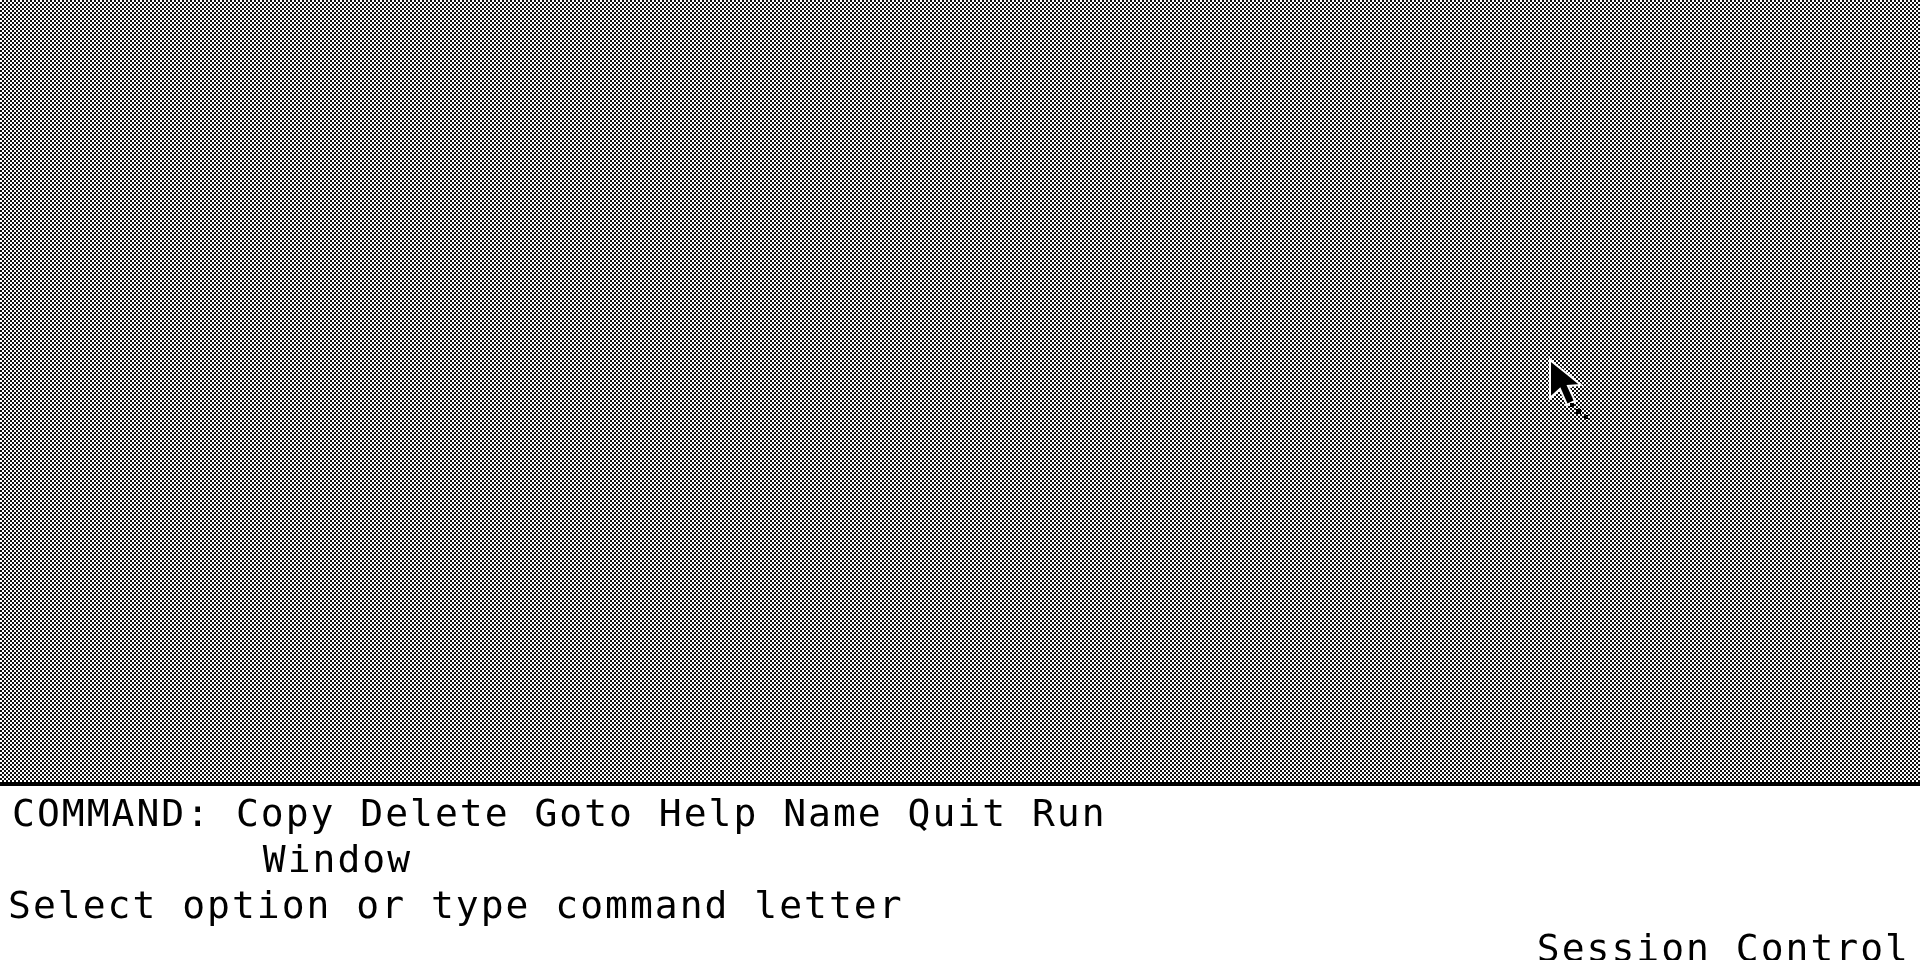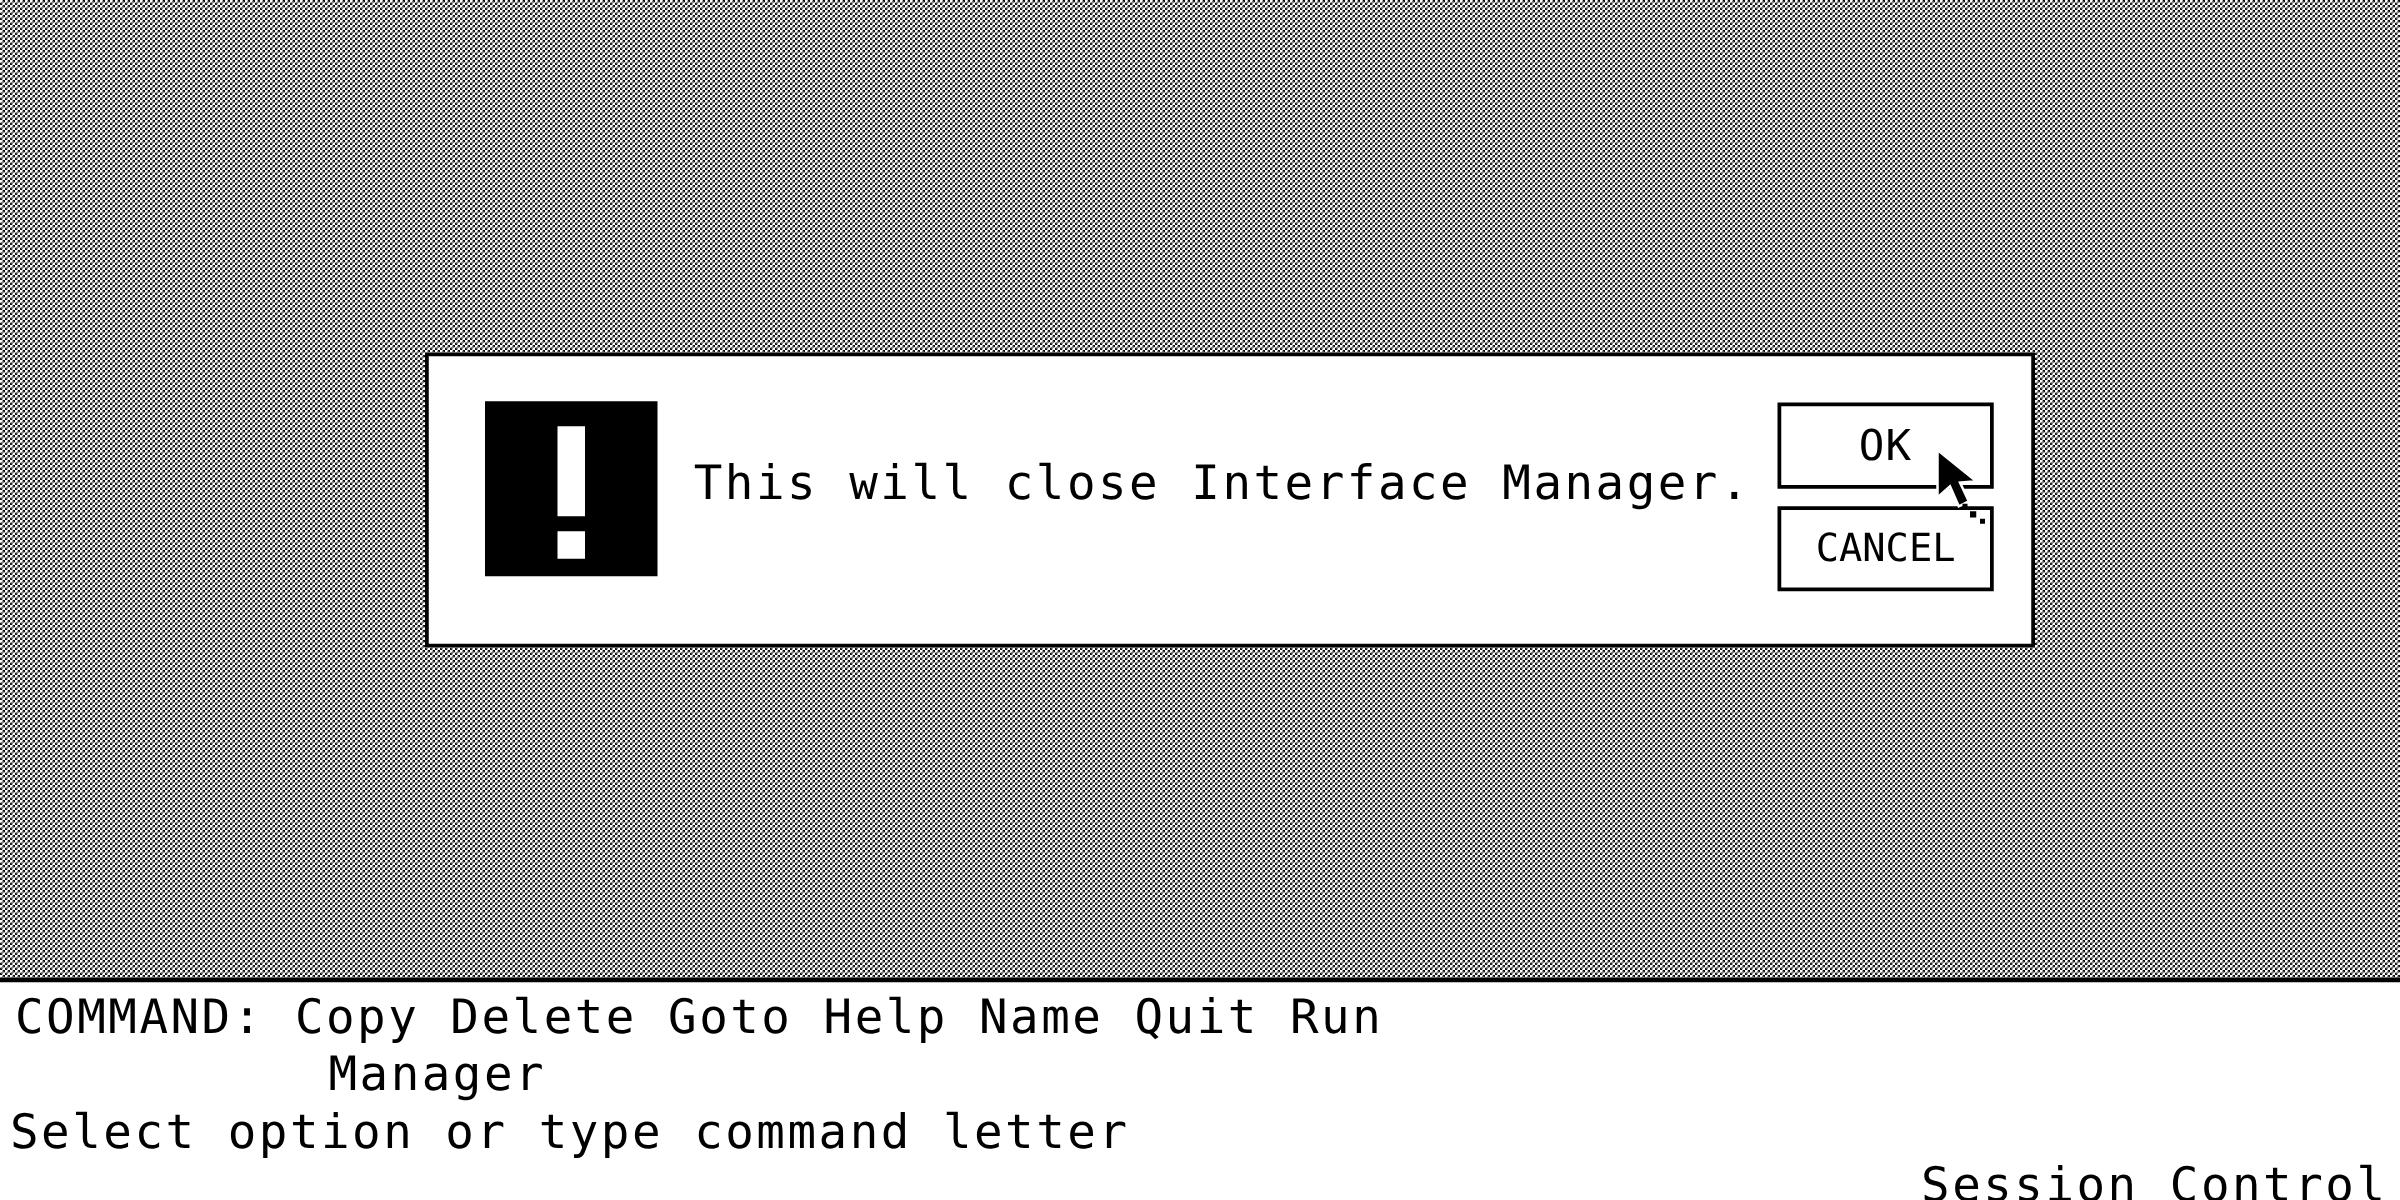--- a/index.html
+++ b/index.html
@@ -167,42 +167,28 @@
   }
 </style>
 </head>
 <body>
 
 <div id="screen">
 
   <div id="desktop"></div>
   <div id="desktop-bottom-rule"></div>
 
-  <div id="dialog">
-
-    <div id="alert-icon">
-      <div class="bang-stem"></div>
-      <div class="bang-dot"></div>
-    </div>
-
-    <div id="dialog-message">This will close Interface Manager.</div>
-
-    <div id="dialog-buttons">
-      <button id="btn-ok" class="dlg-btn">OK</button>
-      <button id="btn-cancel" class="dlg-btn">CANCEL</button>
-    </div>
-  </div>
 
   <svg id="cursor" viewBox="0 0 46 62" xmlns="http://www.w3.org/2000/svg">
     <polygon points="2,2 2,40 12,31 19,47 27,43 20,28 33,27" fill="#000000" stroke="#ffffff" stroke-width="2"></polygon>
     <rect x="22" y="45" width="4" height="4" fill="#000000"></rect>
     <rect x="28" y="51" width="5" height="5" fill="#000000"></rect>
     <rect x="36" y="57" width="4" height="4" fill="#000000"></rect>
   </svg>
 
   <div id="command-area">
     <div id="cmd-line-1" class="cmd-line">COMMAND: Copy Delete Goto Help Name Quit Run</div>
-    <div id="cmd-line-2" class="cmd-line">          Manager</div>
+    <div id="cmd-line-2" class="cmd-line">          Window</div>
     <div id="cmd-line-3" class="cmd-line">Select option or type command letter</div>
     <div id="status-right">Session Control</div>
   </div>
 
 </div>
 
 </body></html>

